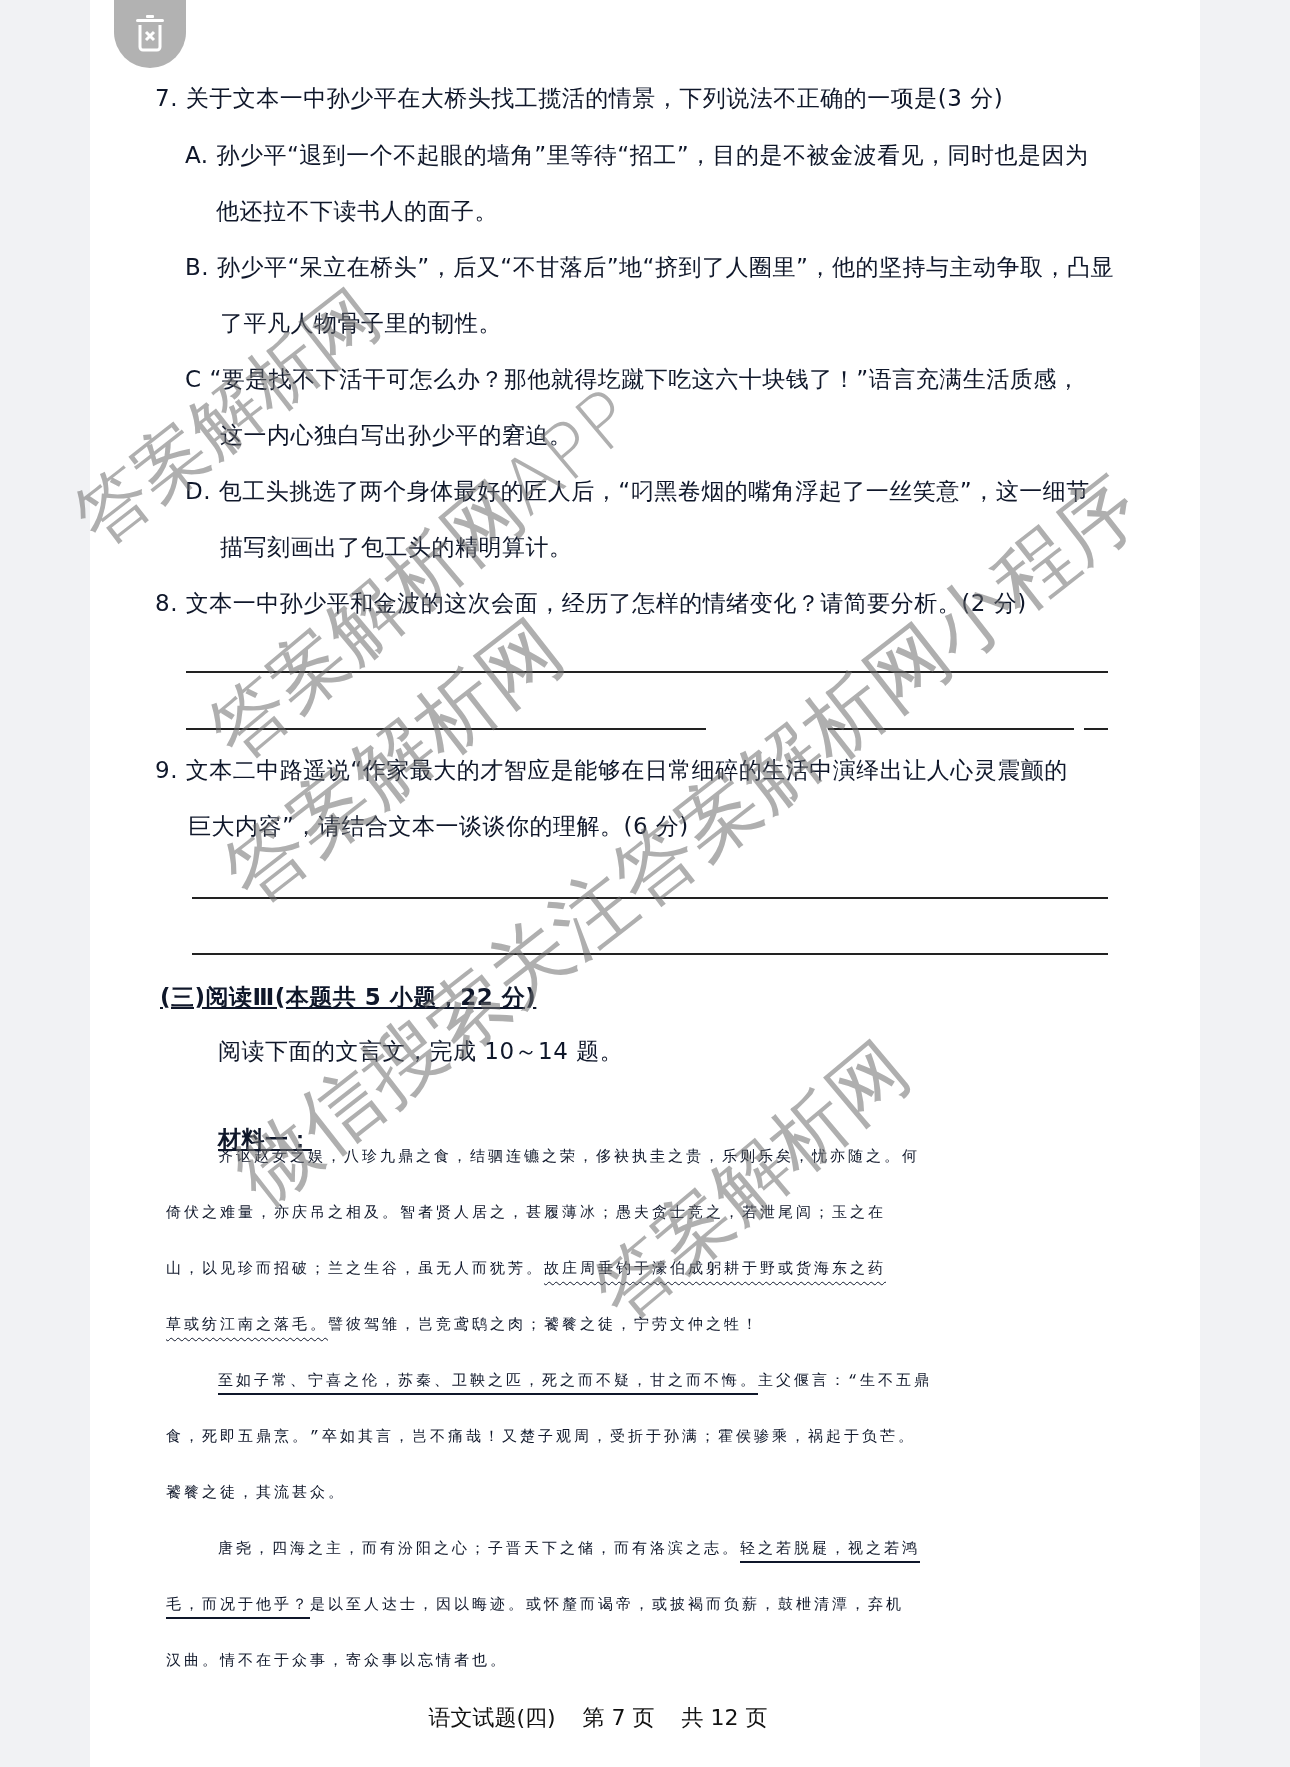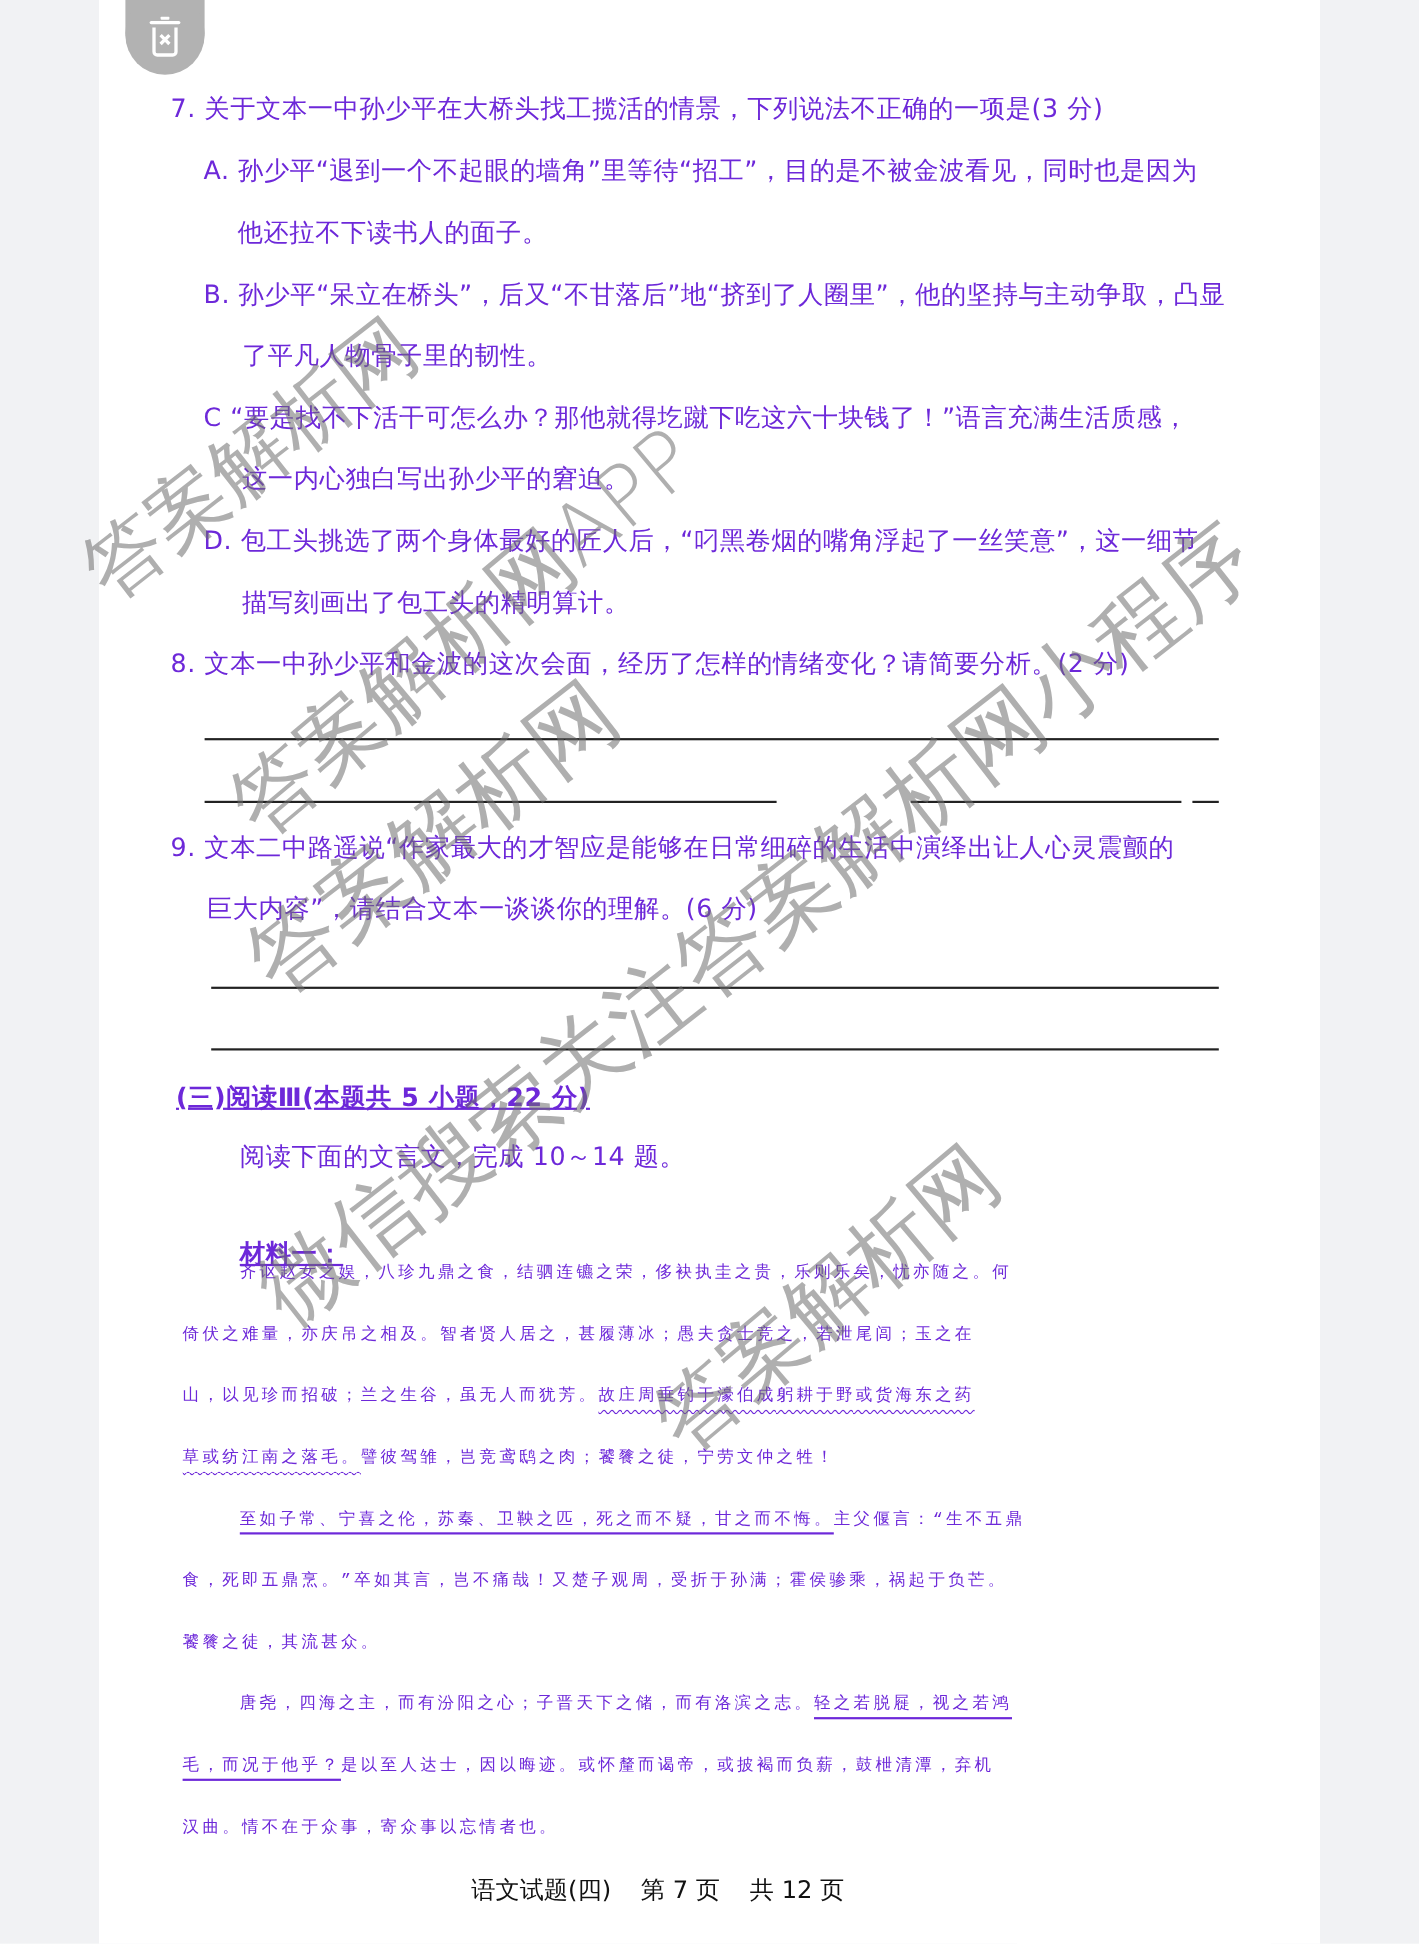--- a/index.html
+++ b/index.html
@@ -13,21 +13,21 @@
   .del-btn {
     position:absolute; left:114px; top:0; width:72px; height:68px; border-radius:0 0 36px 36px;
     background:#b2b2b2; display:flex; align-items:center; justify-content:center; cursor:pointer;
   }
   .del-btn::before {
     content:""; position:absolute; left:0; top:-6px; width:72px; height:72px; border-radius:50%;
     background:#b2b2b2; z-index:0;
   }
   .del-btn svg { position:relative; z-index:1; }
   .line {
-    position:absolute; font-size:23px; color:#6d28d9; white-space:nowrap; letter-spacing:0.5px;
+    position:absolute; font-size:23px; color:#0f172a; white-space:nowrap; letter-spacing:0.5px;
     font-family:"DejaVu Sans","Liberation Sans",sans-serif;
   }
   .cl { font-family:Liberation Mono, monospace; font-size:15px; letter-spacing:3px; }
   .bold { font-weight:bold;text-decoration:underline; }
   .uline { text-decoration:underline; text-decoration-thickness:2px; text-underline-offset:8px; }
   .wavy { text-decoration:underline wavy; text-decoration-thickness:1px; text-underline-offset:8px; }
   .rule { position:absolute; height:2px; background:#222; }
   .wm {
     position:absolute; color:rgba(110,110,110,0.55); font-family:"DejaVu Sans","Liberation Sans",sans-serif;
     font-weight:200; white-space:nowrap; transform-origin:left bottom; pointer-events:none;

